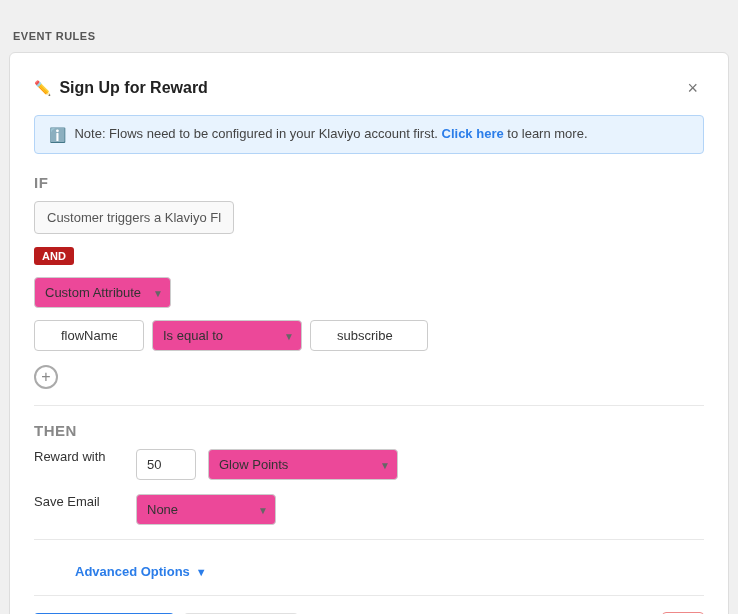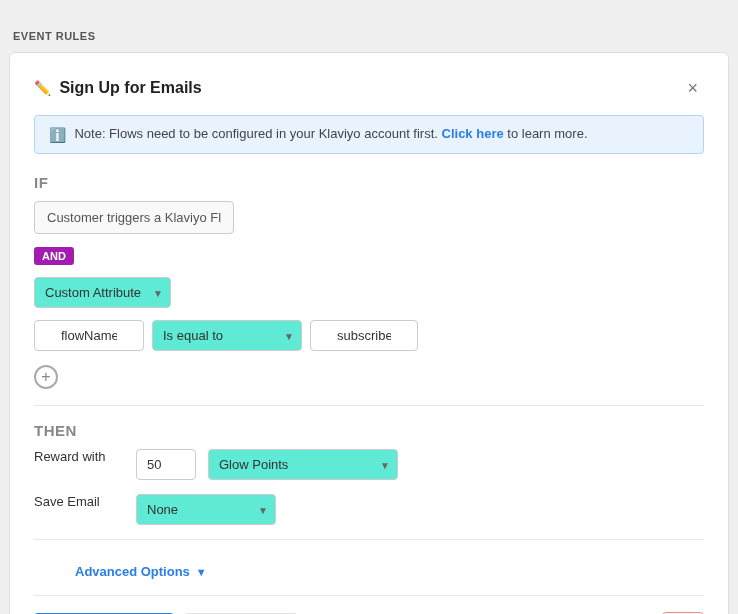--- a/index.html
+++ b/index.html
@@ -101,21 +101,21 @@
       border-radius: 4px;
       padding: 8px 12px;
       font-size: 13px;
       color: #555;
       background: #f9f9f9;
       width: 200px;
       outline: none;
     }
     .and-badge {
       display: inline-block;
-      background: #a21caf;
+      background: #b91c1c;
       color: #fff;
       font-size: 11px;
       font-weight: 700;
       padding: 3px 8px;
       border-radius: 3px;
       margin-bottom: 12px;
     }
     .attribute-row {
       display: flex;
       align-items: center;
@@ -127,21 +127,21 @@
       display: inline-block;
     }
     .select-field {
       appearance: none;
       -webkit-appearance: none;
       border: 1px solid #ccc;
       border-radius: 4px;
       padding: 7px 28px 7px 10px;
       font-size: 13px;
       color: #333;
-      background: #5eead4;
+      background: #ec4899;
       cursor: pointer;
       outline: none;
     }
     .select-arrow {
       position: absolute;
       right: 8px;
       top: 50%;
       transform: translateY(-50%);
       pointer-events: none;
       font-size: 10px;
@@ -270,21 +270,21 @@
 <body>
 
 <div class="page-wrapper">
   <div class="page-title">EVENT RULES</div>
 
   <div class="modal">
 
     <div class="modal-header">
       <div class="modal-title">
         <span class="pencil-icon">✏️</span>
-        <span>Sign Up for Emails</span>
+        <span>Sign Up for Reward</span>
       </div>
       <button class="close-btn">×</button>
     </div>
 
     <div class="note-banner">
       <span class="info-icon">ℹ️</span>
       <span>
         <span>Note: Flows need to be configured in your Klaviyo account first.</span>
         <a class="note-link">Click here</a>
         <span> </span><span>to learn more.</span>
@@ -314,21 +314,21 @@
       <div class="attribute-row">
         <input class="text-input" type="text" style="width: 110px;" value="flowName">
         <div class="select-wrapper">
           <select class="select-field" style="min-width:150px">
             <option>Is equal to</option>
             <option>Is not equal to</option>
             <option>Contains</option>
           </select>
           <span class="select-arrow">▼</span>
         </div>
-        <input class="text-input" type="text" style="width: 108px;" value="subscribe">
+        <input class="text-input" type="text" style="width: 118px;" value="subscribe">
       </div>
 
       <button class="add-condition-btn">+</button>
     </div>
 
     <hr class="divider">
 
     <div class="then-section">
       <div class="section-label">THEN</div>
 

